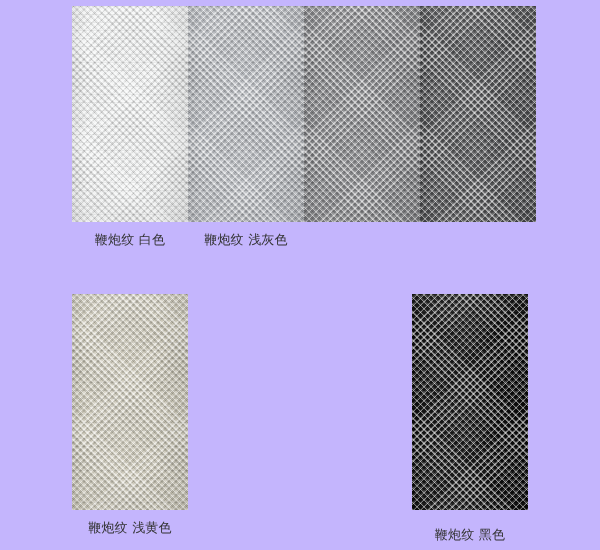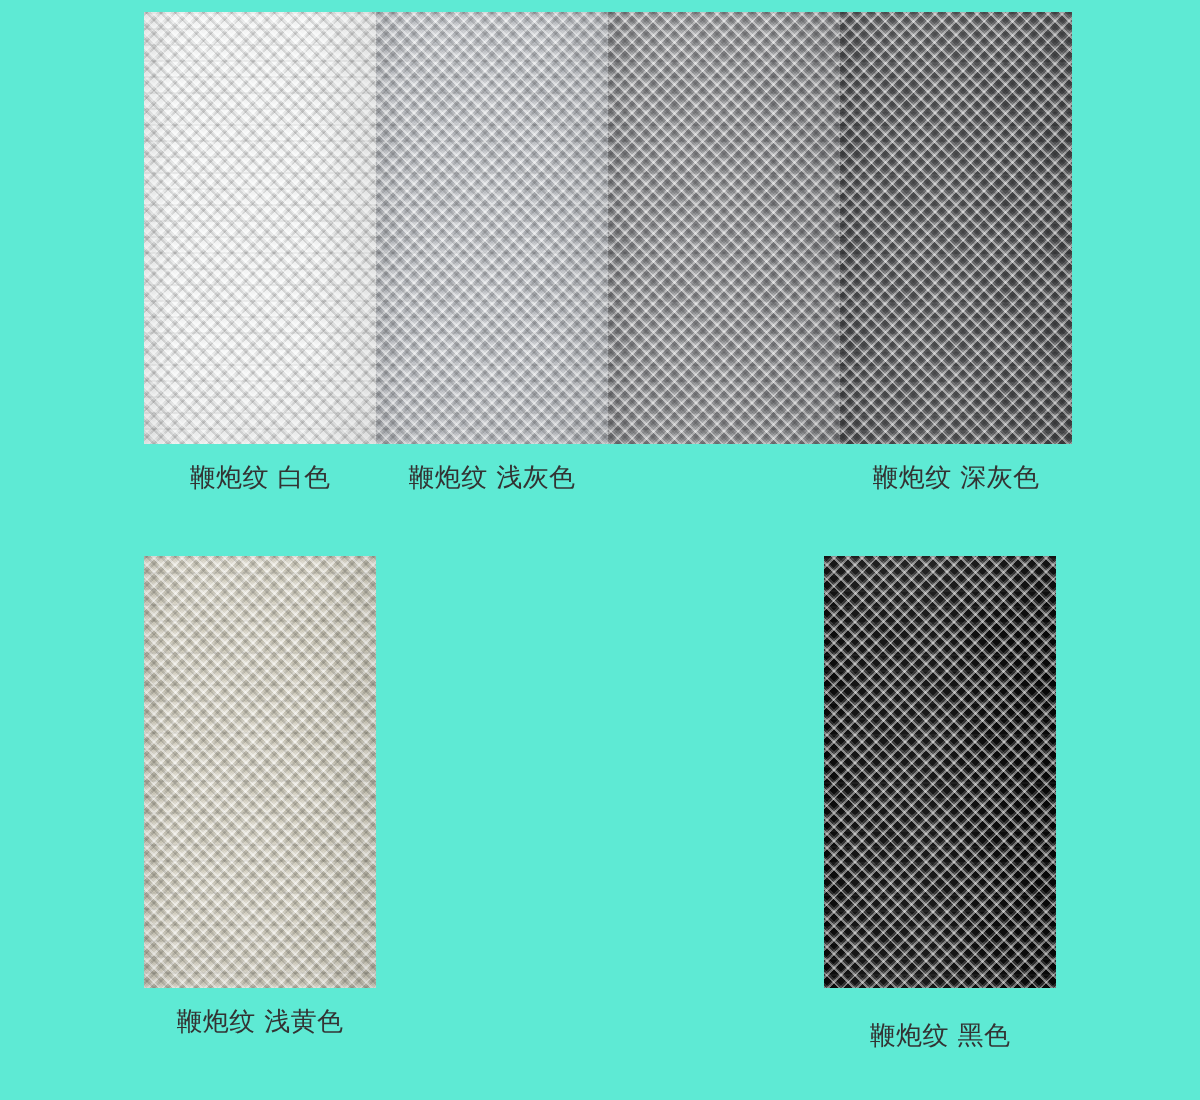--- a/index.html
+++ b/index.html
@@ -12,32 +12,32 @@
     height: 550px;
     background: #ffffff;
     font-family: "DejaVu Sans", "Liberation Sans", sans-serif;
     overflow: hidden;
   }
 
   .swatch-sheet {
     position: relative;
     width: 600px;
     height: 550px;
-    background: #5eead4;
+    background: #c4b5fd;
   }
 
   .swatch-row {
     position: absolute;
     left: 72px;
     width: 456px;
     display: flex;
     justify-content: space-between;
   }
   .swatch-row.row-top    { top: 6px; }
-  .swatch-row.row-bottom { top: 278px; }
+  .swatch-row.row-bottom { top: 294px; }
 
   .swatch-cell {
     width: 116px;
     display: flex;
     flex-direction: column;
     align-items: center;
   }
 
   
   .swatch-tile {
@@ -170,21 +170,20 @@
         <div class="sheen"></div>
       </div>
     </div>
 
     <div class="swatch-cell">
       <div class="swatch-tile" style="background-color: rgb(74, 75, 77);">
         <div class="weave"></div>
         <div class="weft"></div>
         <div class="sheen"></div>
       </div>
-      <div class="swatch-label" style="color: rgb(51, 51, 51);">鞭炮纹 深灰色</div>
     </div>
 
   </div>
 
   <div class="swatch-row row-bottom">
 
     <div class="swatch-cell">
       <div class="swatch-tile" style="background-color: rgb(204, 200, 184);">
         <div class="weave"></div>
         <div class="weft"></div>

